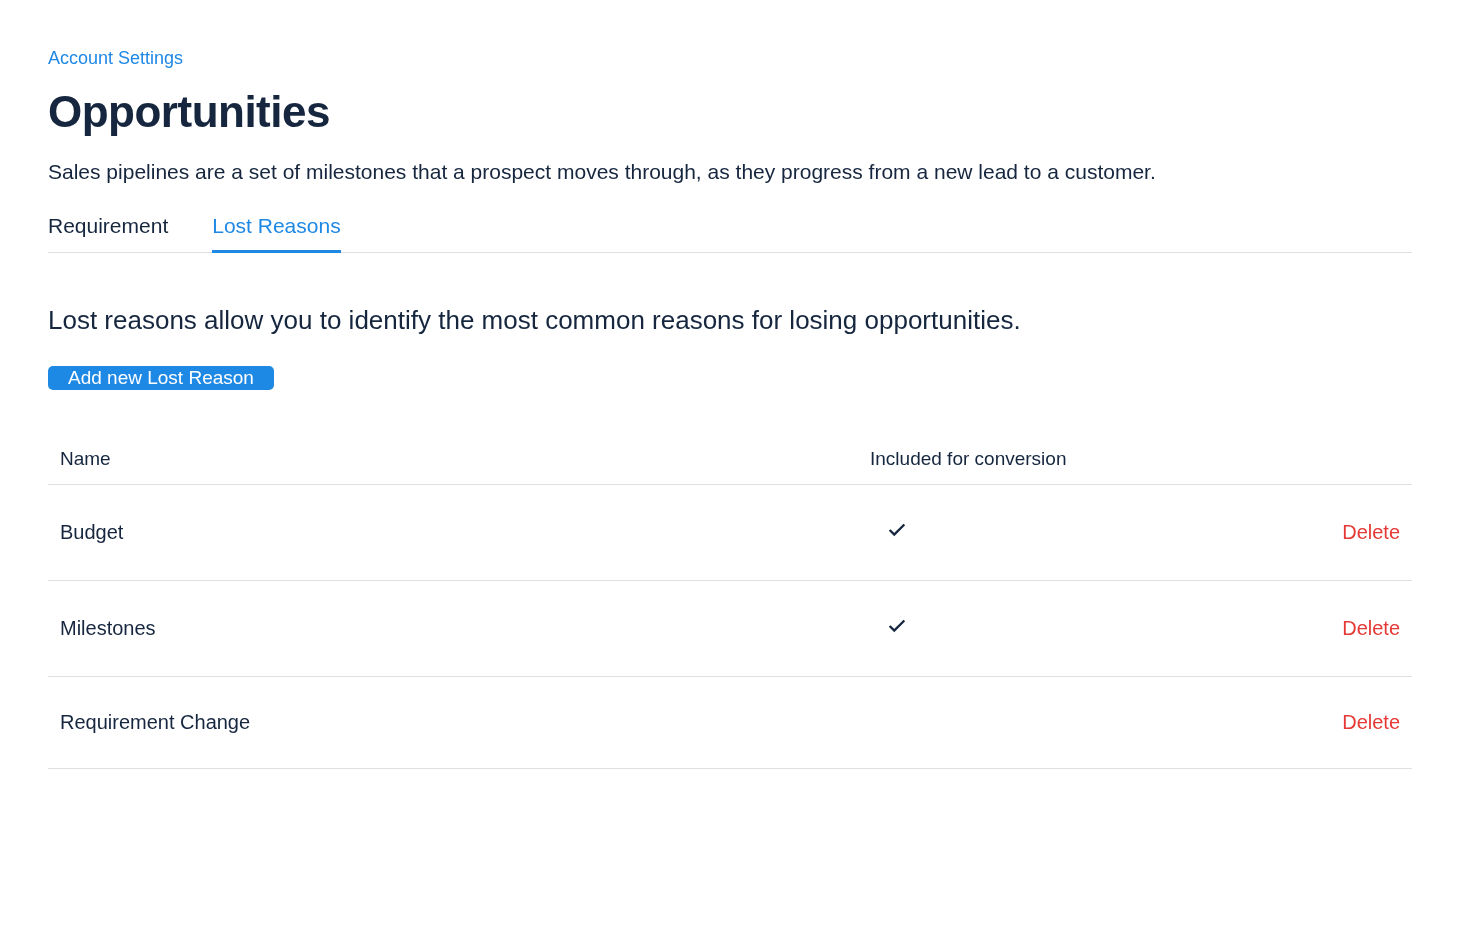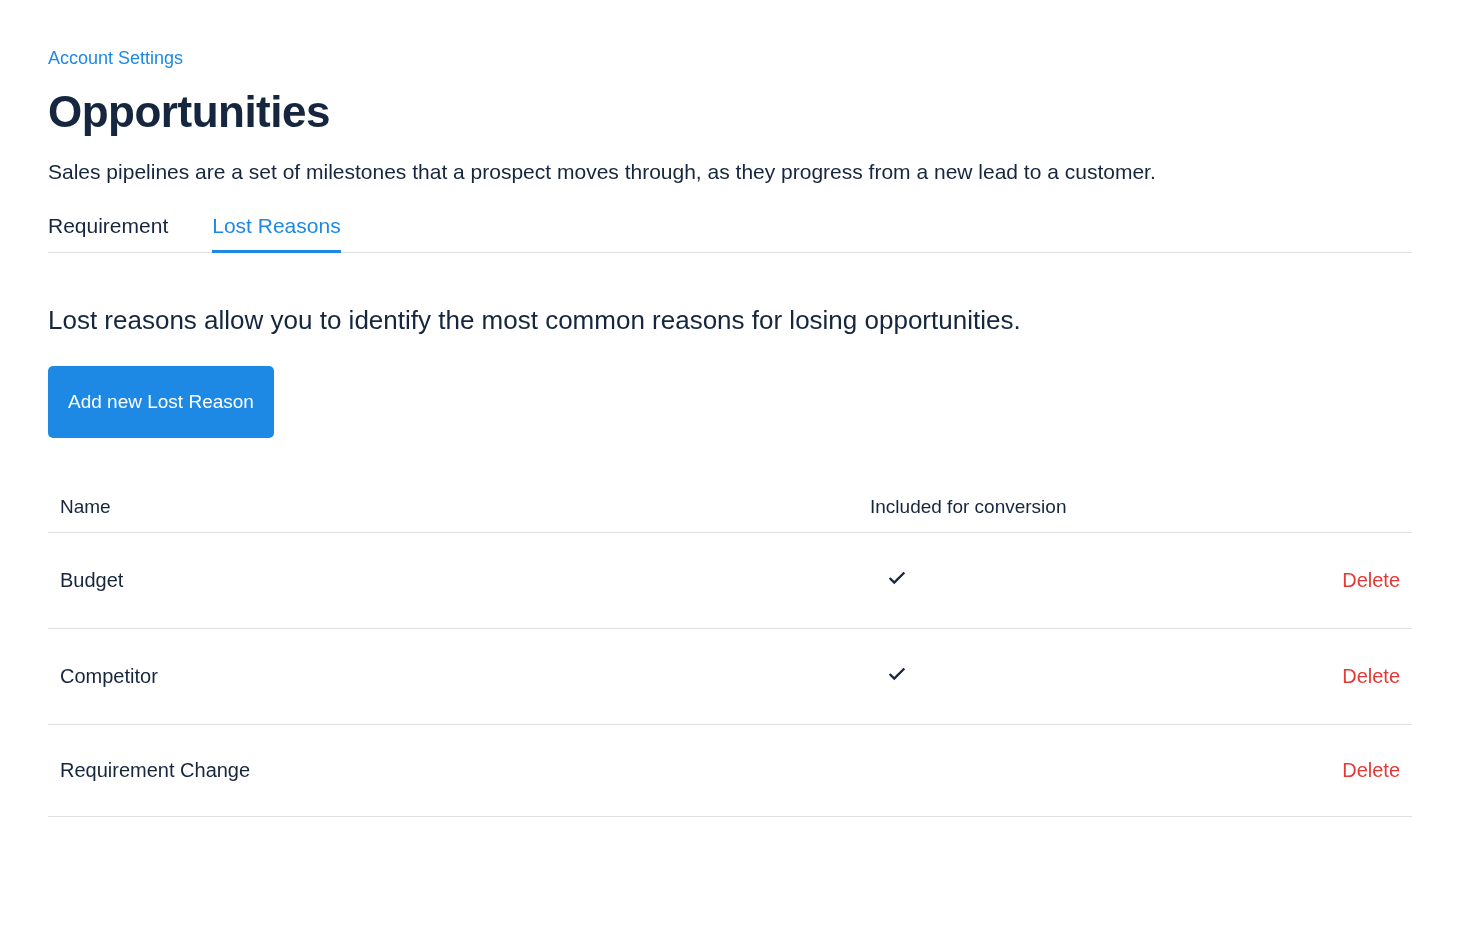--- a/index.html
+++ b/index.html
@@ -66,21 +66,21 @@
       color: #15263e;
       margin-bottom: 30px;
     }
     .add-button {
       background: #1e88e5;
       color: #fff;
       font-size: 19px;
       font-weight: 400;
       border: none;
       border-radius: 5px;
-      padding: 25px 20px;
+      padding: 1px 20px;
       cursor: pointer;
       margin-bottom: 44px;
     }
     .table {
       width: 100%;
     }
     .table-header {
       display: flex;
       padding: 14px 12px;
       border-bottom: 1px solid #e0e0e0;
@@ -164,21 +164,21 @@
             <polyline points="4 12 9 17 20 6"></polyline>
           </svg>
       </span>
     </div>
     <div class="td col-action">
       <span class="delete-link">Delete</span>
     </div>
   </div>
 
   <div class="table-row">
-    <div class="td col-name">Competitor</div>
+    <div class="td col-name">Milestones</div>
     <div class="td col-included">
       <span class="check-icon">
         <svg viewBox="0 0 24 24">
             <polyline points="4 12 9 17 20 6"></polyline>
           </svg>
       </span>
     </div>
     <div class="td col-action">
       <span class="delete-link">Delete</span>
     </div>

